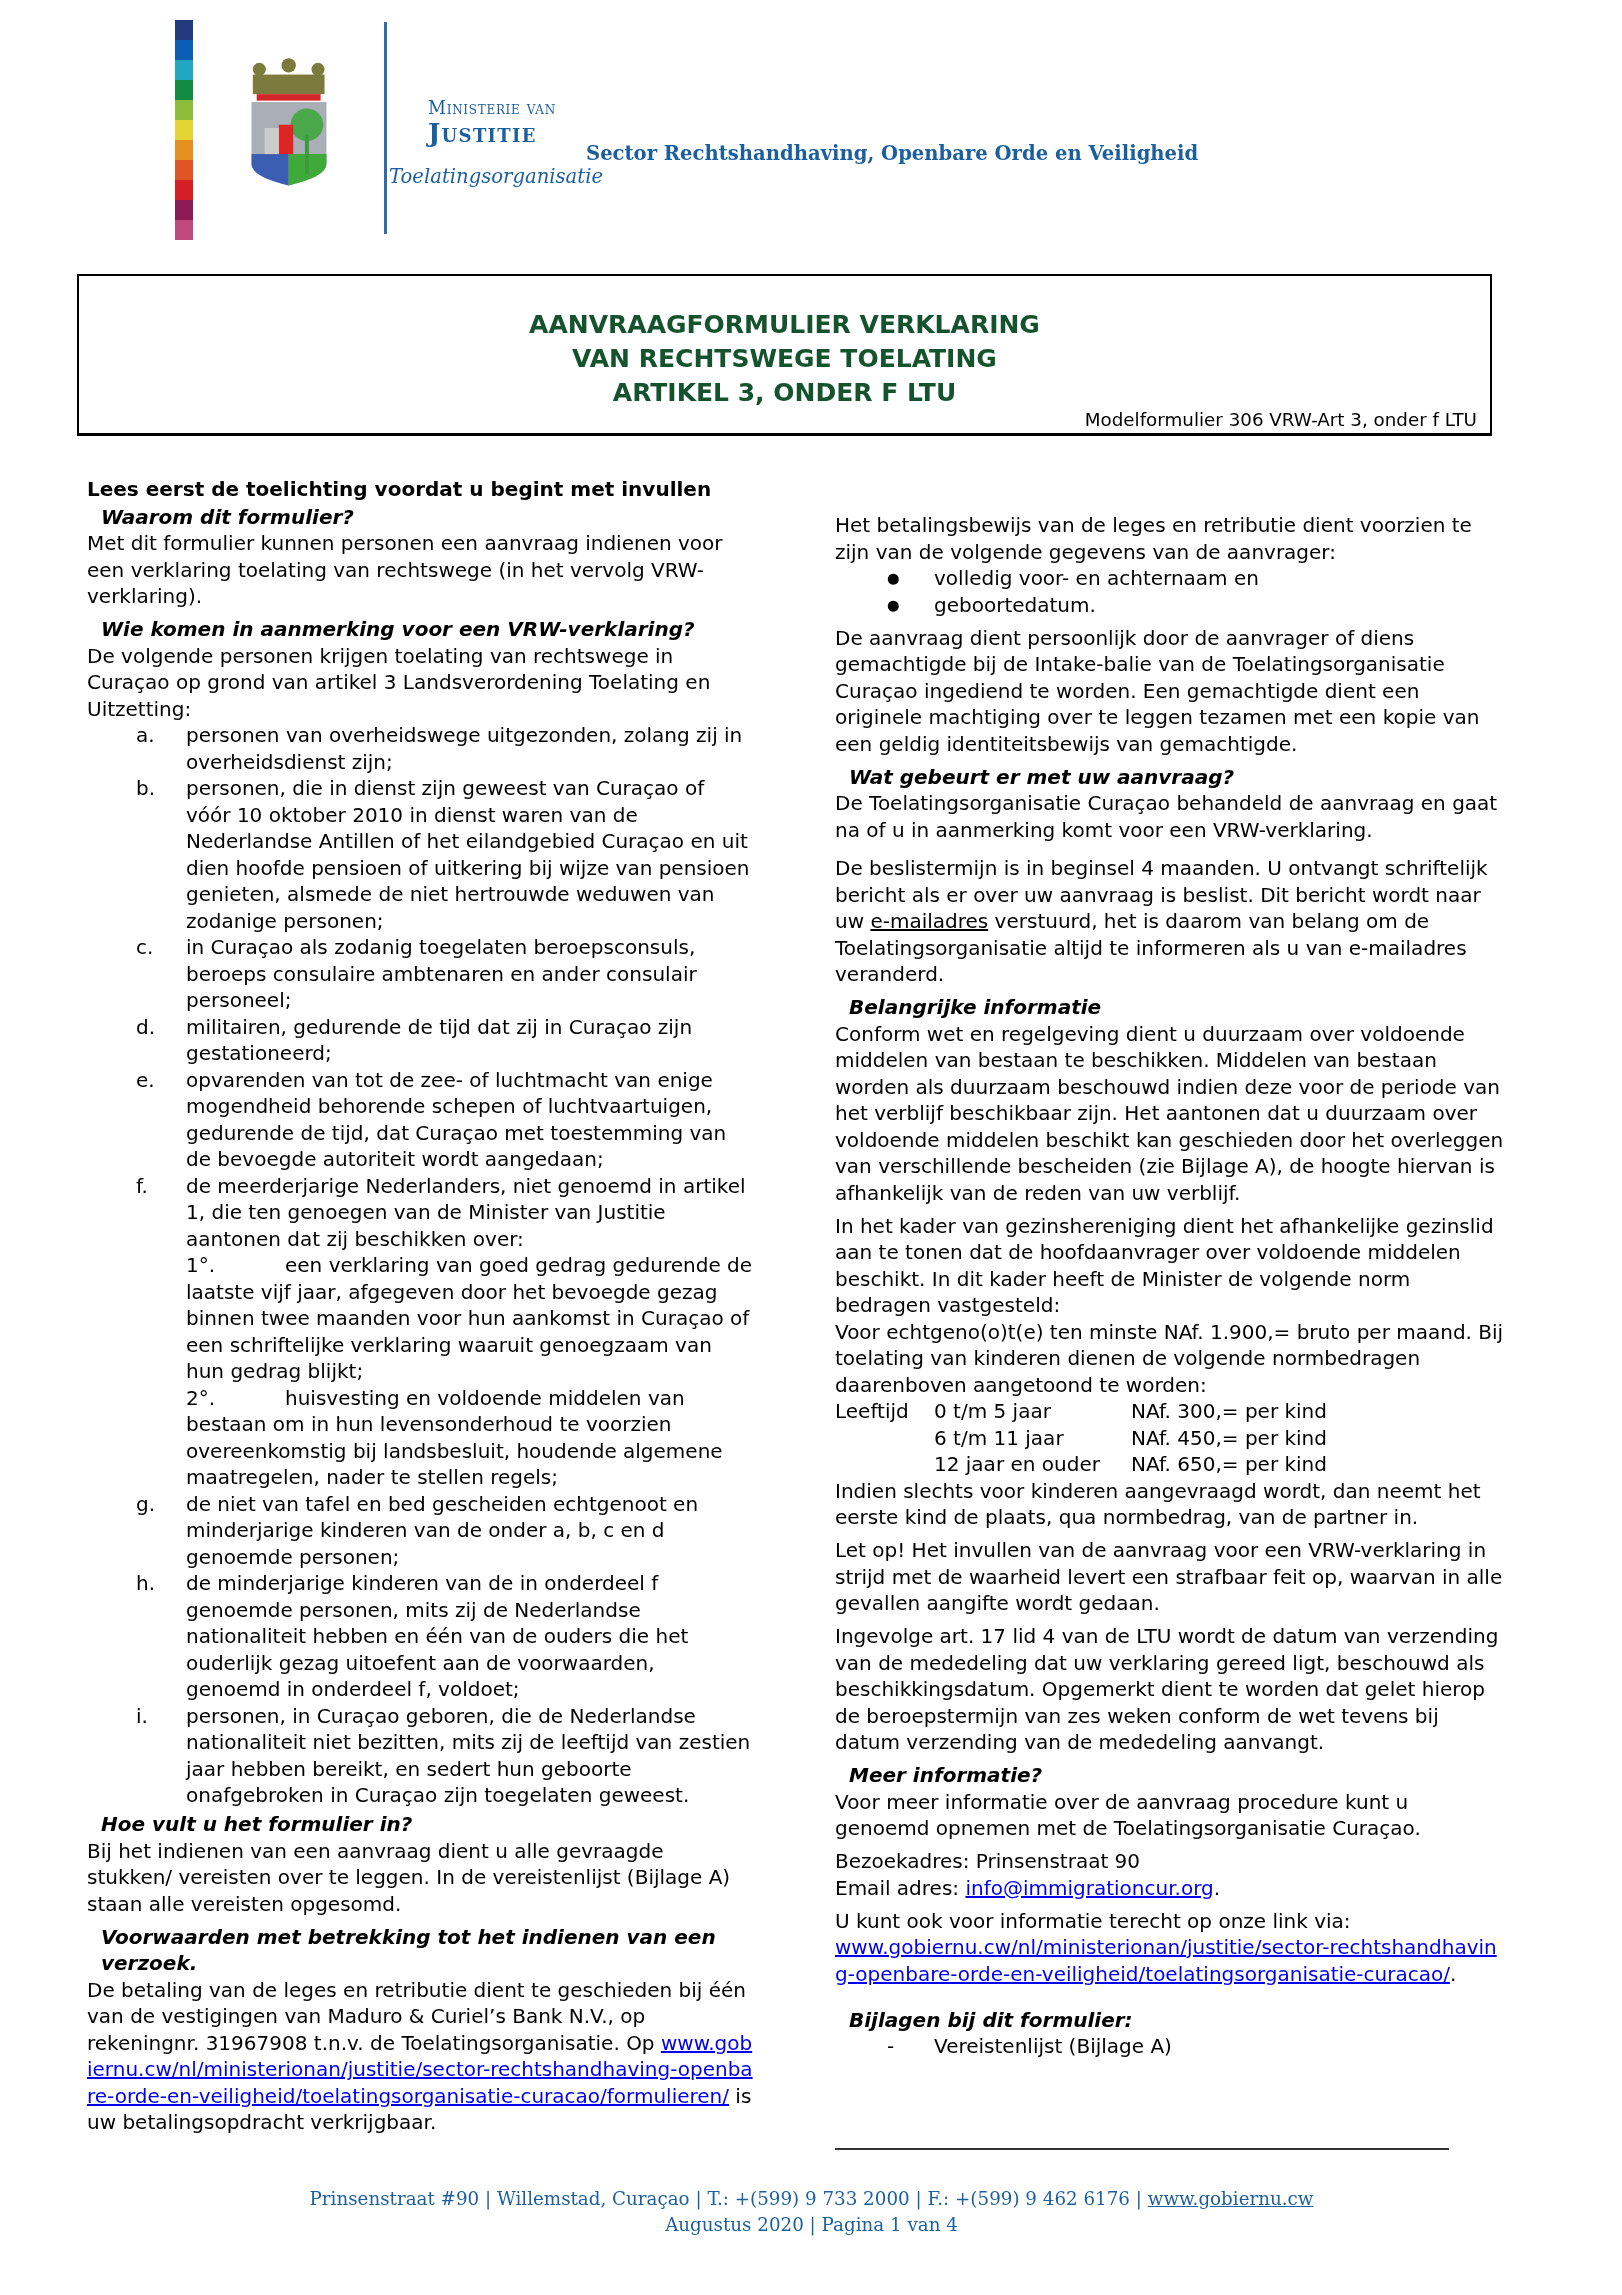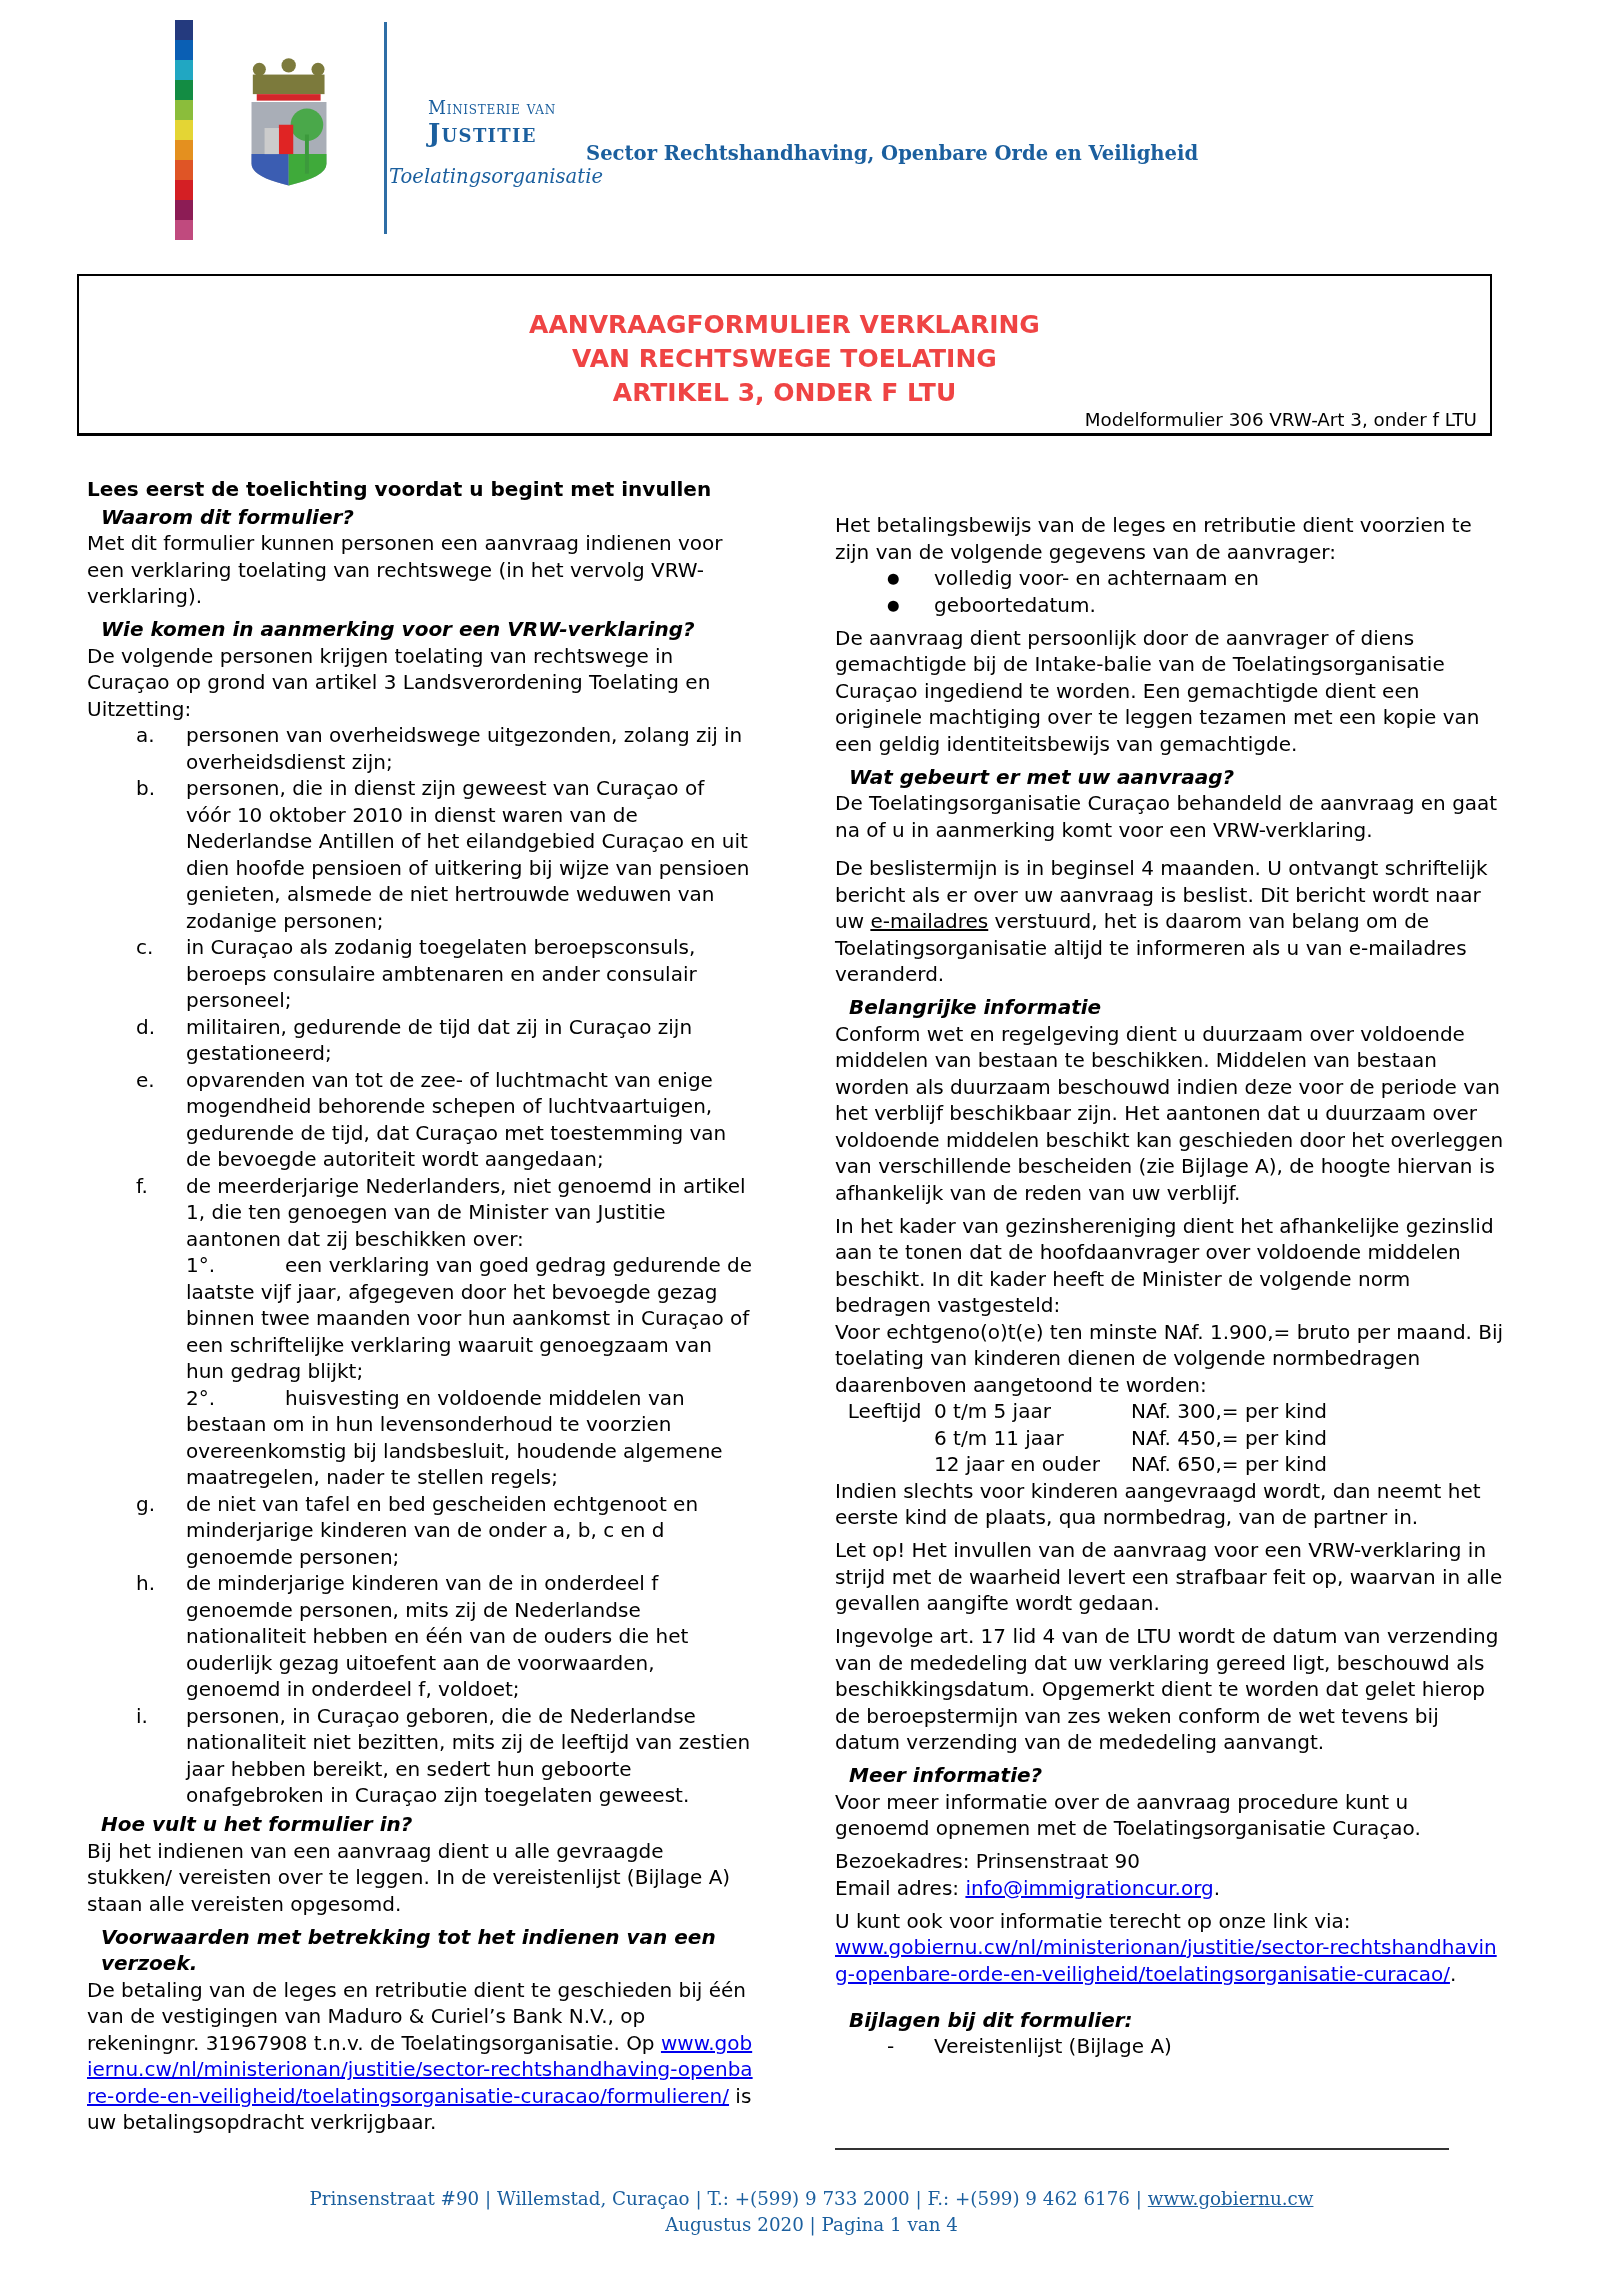--- a/index.html
+++ b/index.html
@@ -17,21 +17,21 @@
               font-size: 26px; font-weight: bold; color: #1b5f9e; font-variant: small-caps; letter-spacing: 1.3px; }
   .toelating { position: absolute; left: 389px; top: 165px; font-family: "DejaVu Serif", serif;
                font-size: 19.6px; font-style: italic; color: #1b5f9e; }
   .sector { position: absolute; left: 586px; top: 142px; font-family: "DejaVu Serif", serif;
             font-size: 19.6px; font-weight: bold; color: #1b5f9e; }
 
   
   .titlebox { position: absolute; left: 77px; top: 274px; width: 1411px; height: 157px;
               border: 2.6px solid #000; border-top-width: 2.6px; border-bottom-width: 3.3px; }
   .titlebox .t { position: absolute; left: 0; right: 0; text-align: center; font-weight: bold;
-                 font-size: 25px; color: #ef4444; }
+                 font-size: 25px; color: #14532d; }
   .titlebox .t1 { top: 34px; } .titlebox .t2 { top: 68px; } .titlebox .t3 { top: 102px; }
   .titlebox .model { position: absolute; right: 13px; bottom: 2.6px; font-size: 18.3px; }
 
   
   .col { position: absolute; top: 476px; font-size: 20px; line-height: 26.5px; }
   .col.left { left: 87px; width: 667px; }
   .col.right { left: 835px; width: 673px; top: 512px; }
   .col p { margin: 0 0 6.5px 0; }
   .h-bold { font-weight: bold; }
   .h-ital { font-weight: bold; font-style: italic; margin-top: 3.9px; margin-left: 14px; }
@@ -39,21 +39,21 @@
   .lst li { position: relative; padding-left: 99px; }
   .lst li .mk { position: absolute; left: 49px; top: 0; }
   .sub { display: block; }
   .sub .num { display: inline-block; width: 99px; }
   .bul li { position: relative; padding-left: 99px; }
   .bul li .mk { position: absolute; left: 52px; }
   a.lnk { color: #0000ee; text-decoration: underline; }
   u.plain { text-decoration: underline; }
   .tbl { border-collapse: collapse; font-size: 20px; line-height: 26.5px; margin: 0; }
   .tbl td { padding: 0; vertical-align: top; }
-  .tbl td.c0 { width: 99px; text-align: center; } .tbl td.c1 { width: 197px; }
+  .tbl td.c0 { width: 99px; } .tbl td.c1 { width: 197px; }
   .sep { position: absolute; left: 835px; top: 2148px; width: 614px; height: 2px; background: #333; }
 
   
   .footer { position: absolute; left: 0; right: 0; text-align: center; font-family: "DejaVu Serif", serif;
             color: #1b5f9e; font-size: 18.3px; }
   .footer.f1 { top: 2188px; } .footer.f2 { top: 2214px; }
   .footer a { color: #1b5f9e; text-decoration: underline; }
 </style>
 </head>
 <body>

